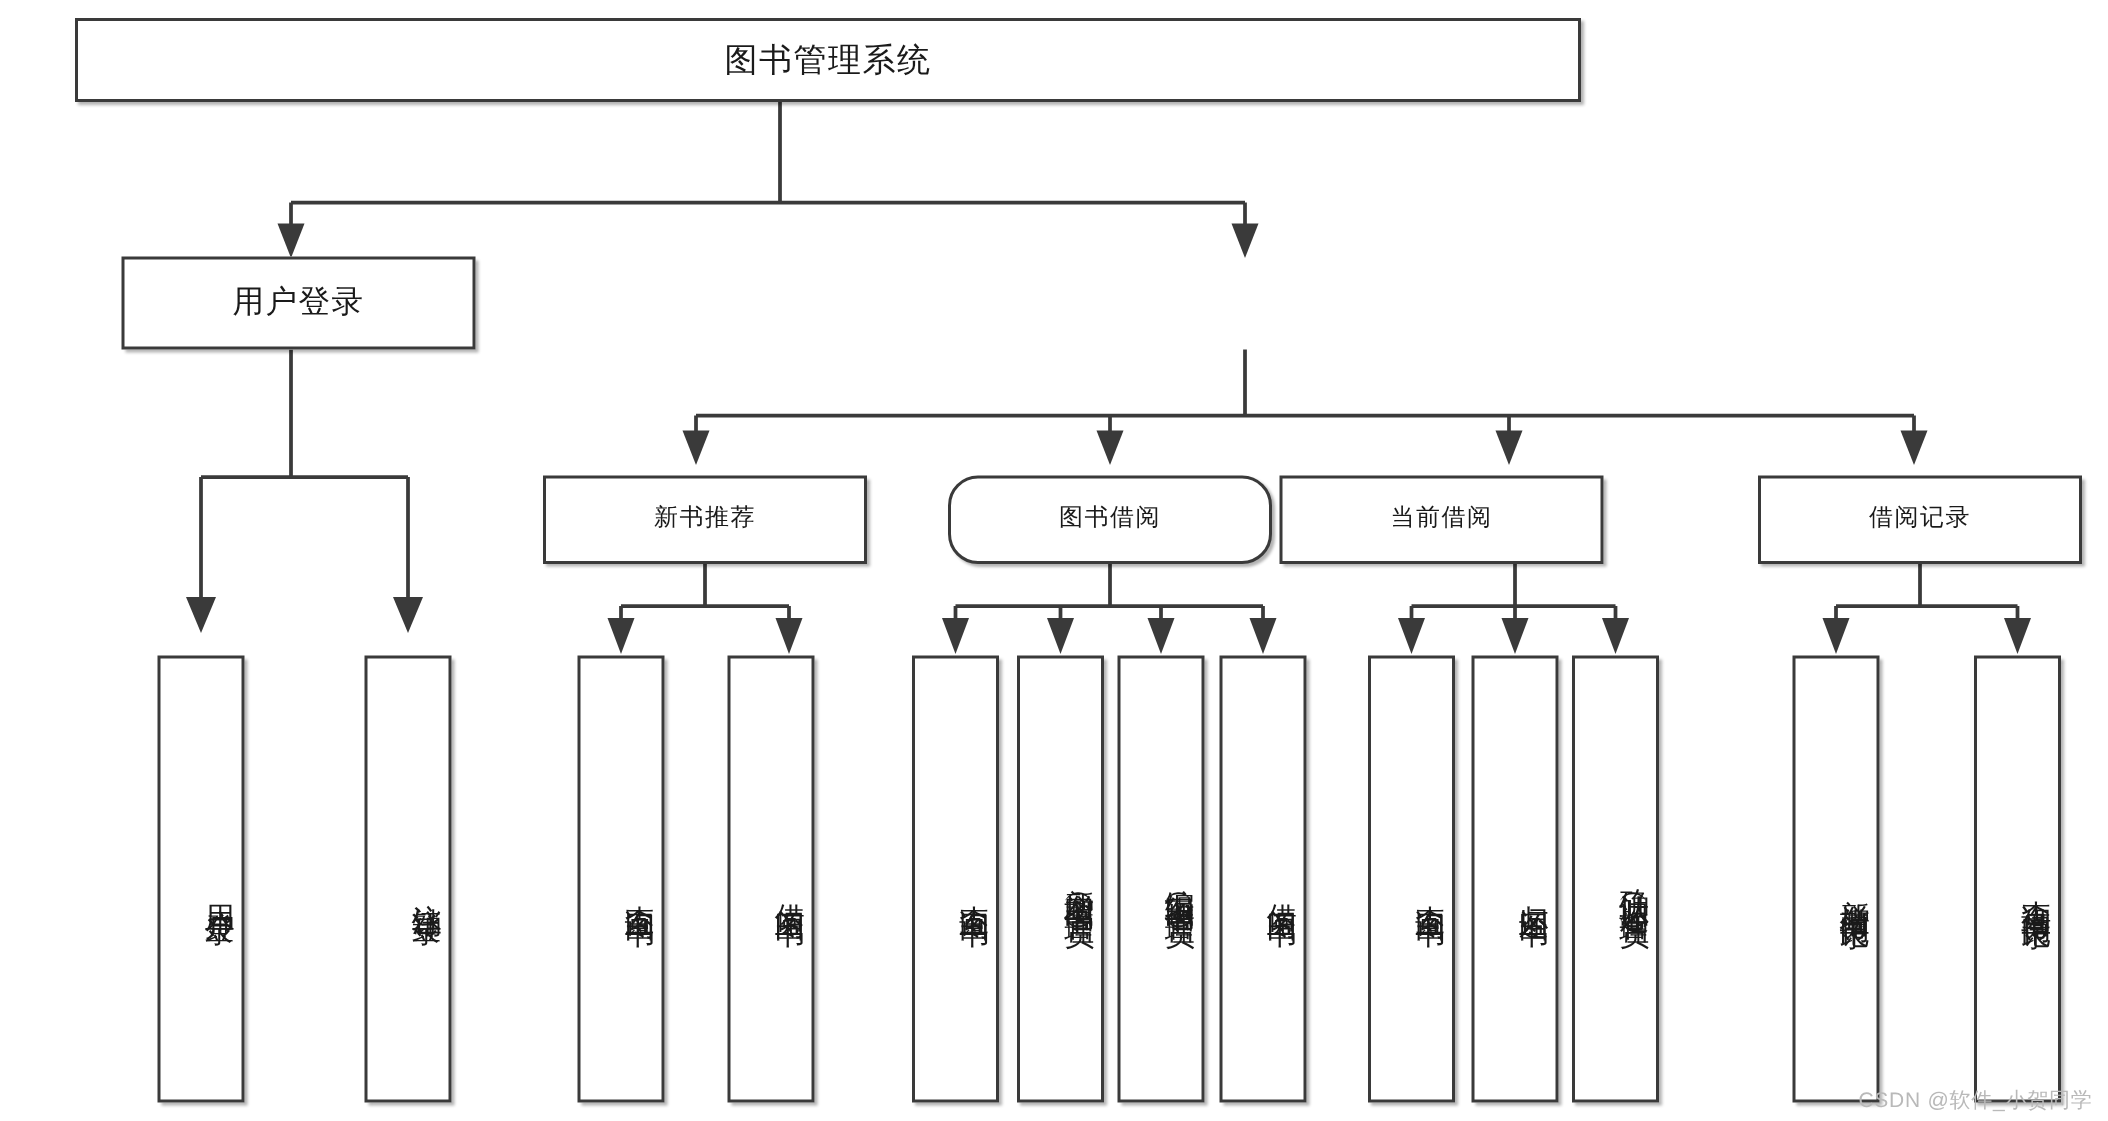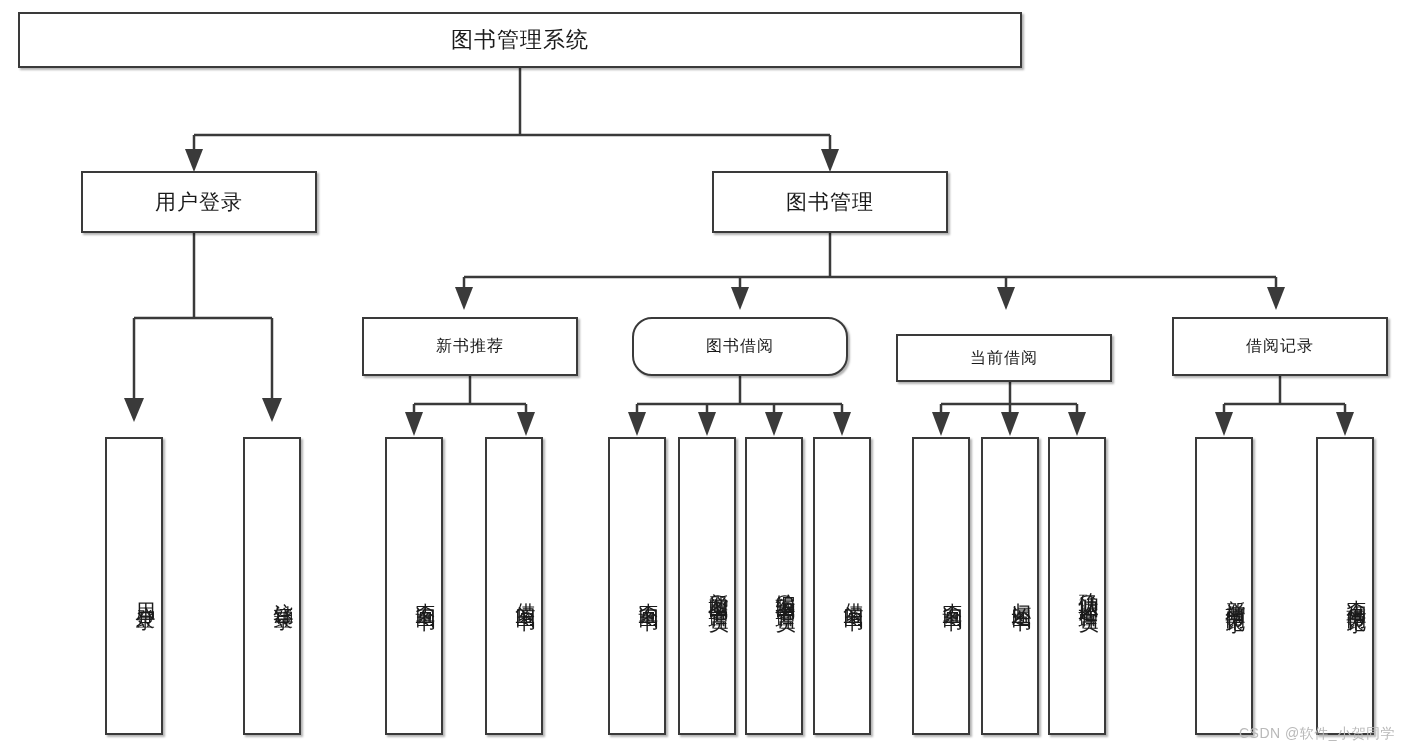--- a/index.html
+++ b/index.html
@@ -25,21 +25,21 @@
     box-shadow: 2px 2px 2px rgba(0,0,0,0.30);
     display: flex;
     align-items: center;
     justify-content: center;
     color: #1a1a1a;
     font-size: 21px;
     line-height: 1.28;
     letter-spacing: 1px;
     user-select: none;
   }
-  .node.root { font-size: 22px; }
+  .node.root { font-size: 22px; margin-left: 32px; }
   .node.level1 { font-size: 21px; }
   .node.level2 { font-size: 16px; }
   .node.leaf {
     font-size: 20px;
     writing-mode: vertical-rl;
     text-orientation: upright;
     align-items: flex-start;
     justify-content: center;
     padding-top: 14px;
     letter-spacing: 3px;
@@ -144,31 +144,28 @@
     <polygon points="1345,436 1336,412 1354,412" fill="#3a3a3a" stroke="none"></polygon>
   </svg>
 
   <div class="node root" style="left:18px; top:12px; width:1004px; height:56px;">
     <span>图书管理系统</span>
   </div>
 
   <div class="node level1" style="left:81px; top:171px; width:236px; height:62px;">
     <span>用户登录</span>
   </div>
-  <div class="node level1" style="left:712px; top:171px; width:236px; height:62px;">
-    <span>图书管理</span>
-  </div>
 
   <div class="node level2" style="left:362px; top:317px; width:216px; height:59px;">
     <span>新书推荐</span>
   </div>
   <div class="node level2" style="left:632px; top:317px; width:216px; height:59px;border-radius:20px;">
     <span>图书借阅</span>
   </div>
-  <div class="node level2" style="left:896px; top:317px; width:216px; height:48px;margin-top:17px;">
+  <div class="node level2" style="left:853px; top:317px; width:216px; height:59px;">
     <span>当前借阅</span>
   </div>
   <div class="node level2" style="left:1172px; top:317px; width:216px; height:59px;text-align:right;">
     <span>借阅记录</span>
   </div>
 
   <div class="node leaf" style="left:105px; top:437px; width:58px; height:298px;">
     <span>用户登录</span>
   </div>
   <div class="node leaf" style="left:243px; top:437px; width:58px; height:298px;">

